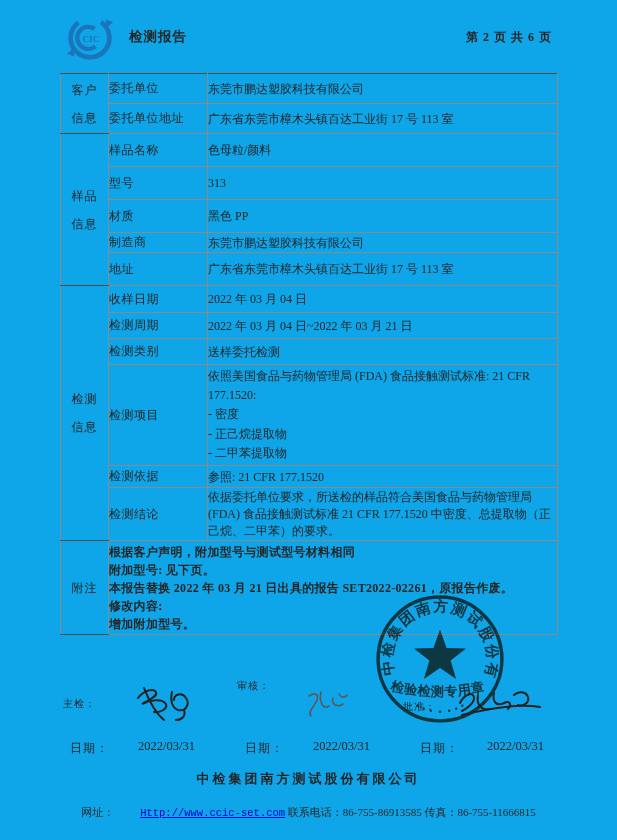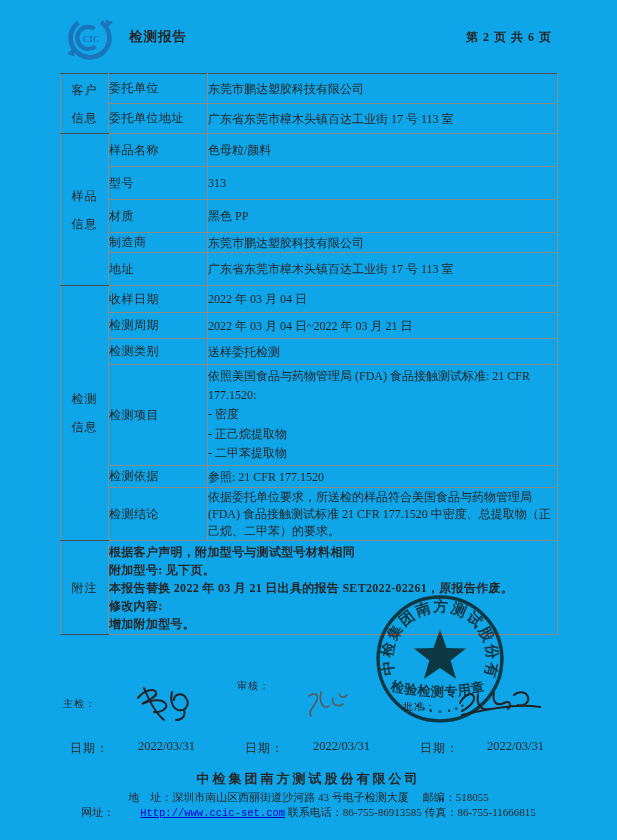--- a/index.html
+++ b/index.html
@@ -205,22 +205,19 @@
   </svg>
 
   <div class="date-label" style="left:70px;top:740px">日期：</div>
   <div class="date-val" style="left:138px;top:739px">2022/03/31</div>
   <div class="date-label" style="left:245px;top:740px">日期：</div>
   <div class="date-val" style="left:313px;top:739px">2022/03/31</div>
   <div class="date-label" style="left:420px;top:740px">日期：</div>
   <div class="date-val" style="left:487px;top:739px">2022/03/31</div>
 
   <div class="ftr ftr-company">中检集团南方测试股份有限公司</div>
-  <div class="ftr ftr-line">
-    <span>地　址：</span><span>深圳市南山区西丽街道沙河路 43 号电子检测大厦</span><span class="sp"></span><span>邮编：</span><span>518055</span>
-  </div>
   <div class="ftr ftr-line2">
     <span>网址：</span><a href="#">Http://www.ccic-set.com</a>
     <span>联系电话：</span><span>86-755-86913585</span>
     <span>传真：</span><span>86-755-11666815</span>
   </div>
 
 </div>
 
 </body></html>

